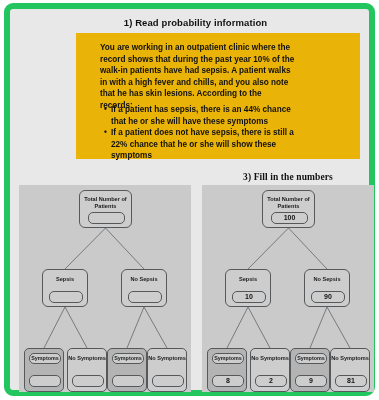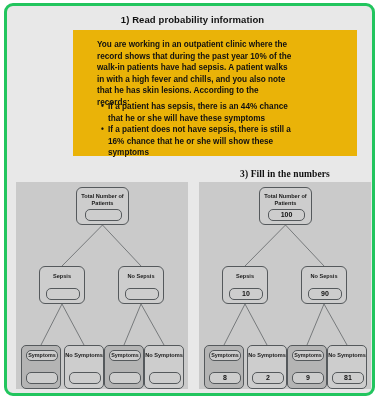--- a/index.html
+++ b/index.html
@@ -15,21 +15,21 @@
     overflow: hidden;
   }
 
   #app {
     position: absolute;
     left: 4px;
     top: 3px;
     width: 371px;
     height: 393px;
     background: #e8e8e8;
-    border: 3px solid #22c55e;
+    border: 6px solid #22c55e;
     border-radius: 9px;
     box-sizing: border-box;
   }
 
   
   .section-title {
     position: absolute;
     text-align: center;
     font-size: 9.5px;
     font-weight: bold;
@@ -214,21 +214,21 @@
 <body>
 
 <div id="app">
 
   <div class="section-title" id="title-1">1) Read probability information</div>
 
   <div id="prose-panel">
     <div class="prose">You are working in an outpatient clinic where the record shows that during the past year 10% of the walk-in patients have had sepsis. A patient walks in with a high fever and chills, and you also note that he has skin lesions. According to the records:</div>
     <ul class="bullets">
       <li>If a patient has sepsis, there is an 44% chance that he or she will have these symptoms</li>
-      <li>If a patient does not have sepsis, there is still a 16% chance that he or she will show these symptoms</li>
+      <li>If a patient does not have sepsis, there is still a 22% chance that he or she will show these symptoms</li>
     </ul>
   </div>
 
 
   <div class="tree-panel" id="panel-2">
     <svg class="connectors" viewBox="0 0 172 207" preserveAspectRatio="none">
       <line x1="86.5" y1="43" x2="46" y2="84"></line>
       <line x1="86.5" y1="43" x2="125" y2="84"></line>
       <line x1="46" y1="122" x2="25" y2="163"></line>
       <line x1="46" y1="122" x2="68" y2="163"></line>

